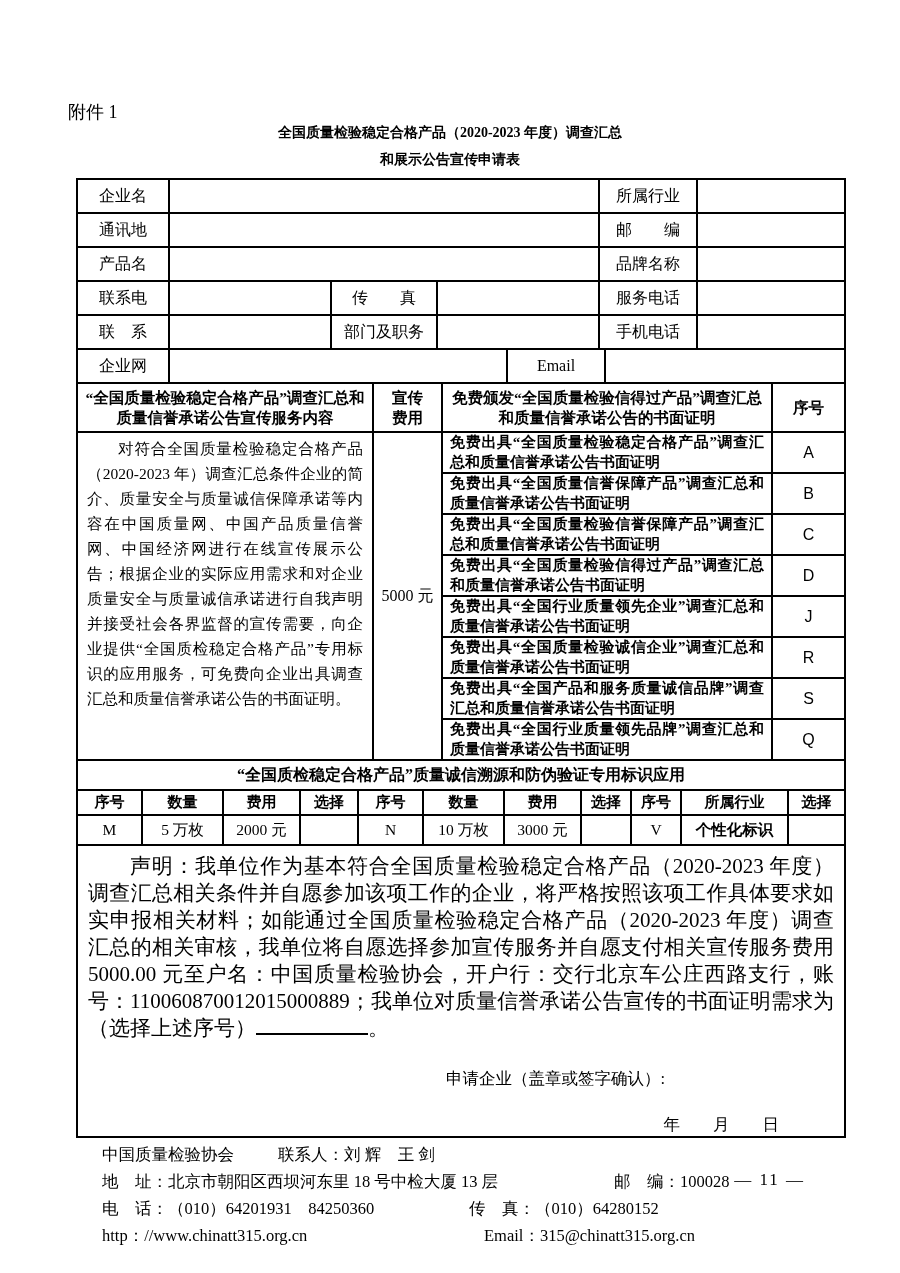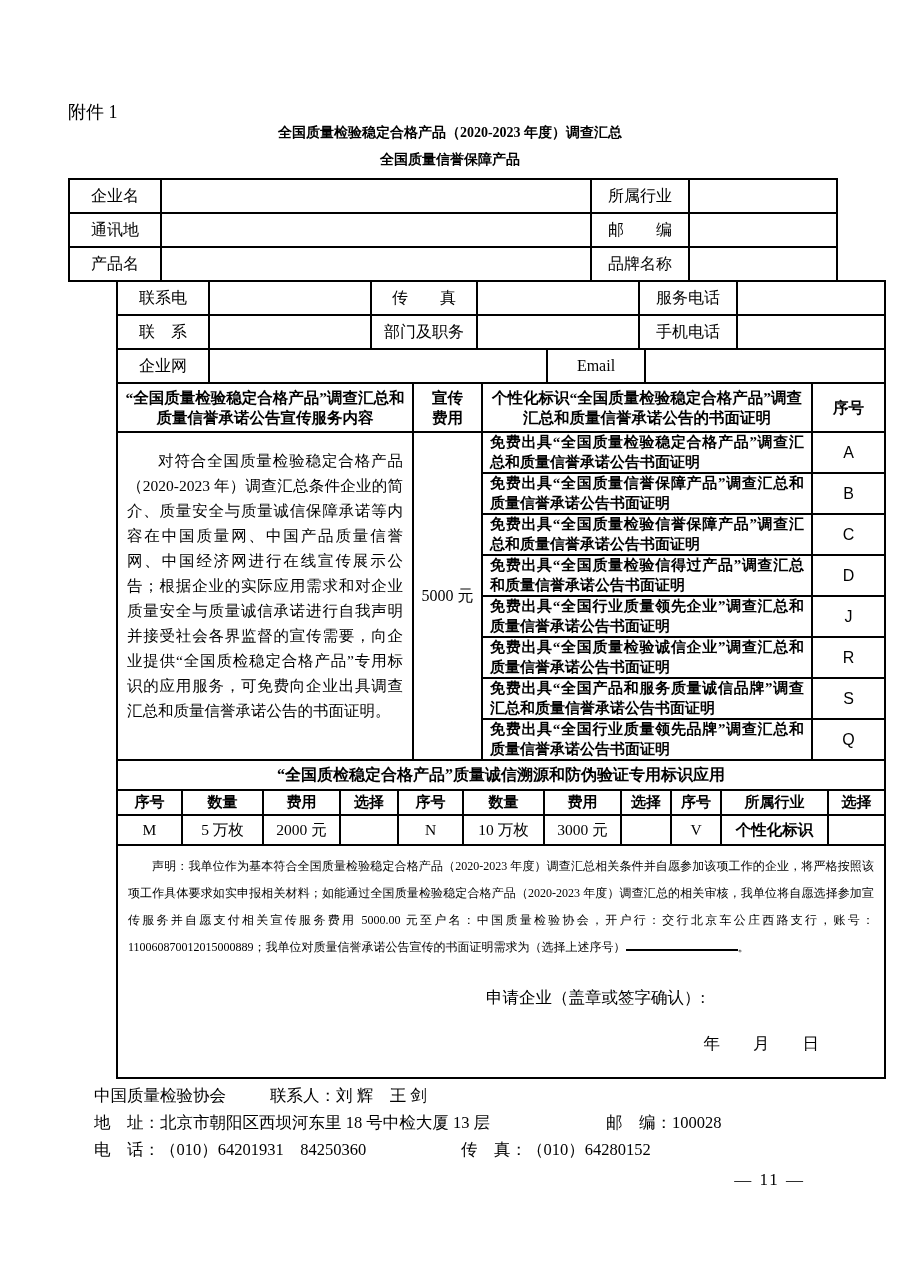--- a/index.html
+++ b/index.html
@@ -11,56 +11,56 @@
     color: #000;
   }
   .page { position: absolute; inset: 0; background: #fff; overflow: hidden; }
 
   .attachment { position: absolute; top: 100px; left: 68px; font-size: 18px; }
   .main-title {
     position: absolute; top: 119px; left: 0; width: 100%;
     text-align: center; font-weight: bold; font-size: 14px; line-height: 27px;
   }
 
-  .content { position: absolute; top: 178px; left: 68px; width: 768px; }
+  .content { position: absolute; top: 178px; left: 76px; width: 768px; }
 
   table { border-collapse: collapse; table-layout: fixed; width: 768px; }
-  .stack { margin-top: -2px; margin-left: 48px; }
+  .stack { margin-top: -2px; }
   td {
     border: 2px solid #000;
     font-size: 16px; text-align: center; vertical-align: middle;
     overflow: hidden; padding: 1px 4px;
   }
   .t-info tr { height: 34px; }
 
   
   .svc-hdr td { font-weight: bold; font-size: 15.5px; line-height: 20px; height: 49px; padding: 2px 6px; }
   .svc-row { height: 41px; }
   .desc-cell {
     text-align: justify; vertical-align: top;
-    font-size: 15.5px; line-height: 25px; padding: 15px 9px;
+    font-size: 15.5px; line-height: 25px; padding: 3px 9px;
   }
   .desc-cell p { text-indent: 2em; }
   .fee-cell { font-size: 16px; font-family: Liberation Serif, serif; }
   .item-text {
     text-align: justify; font-weight: bold;
     font-size: 15px; line-height: 19.5px; padding: 0 7px;
   }
   .item-code { font-family: "Liberation Sans", sans-serif; font-size: 16px; }
   .wrap-narrow { width: 36px; margin: 0 auto; }
 
   
   .marks-title td { font-weight: bold; font-size: 16px; height: 30px; }
   .marks-hdr td { font-weight: bold; font-size: 15px; height: 25px; padding: 1px 2px; }
   .marks-val td { font-size: 15.5px; height: 30px; padding: 1px 2px; }
   .marks-val .bold { font-weight: bold; }
 
   
   .decl-cell { height: 233px; vertical-align: top; text-align: left; padding: 7px 10px 0 10px; }
-  .decl-text { text-align: justify; text-indent: 2em; font-size: 12px; line-height: 27px; }
+  .decl-text { text-align: justify; text-indent: 2em; font-size: 21px; line-height: 27px; }
   .blank-line {
     display: inline-block; width: 112px; height: 14px;
     border-bottom: 2px solid #000; vertical-align: baseline;
   }
   .sig-line { margin-top: 26px; padding-left: 358px; font-size: 16.5px; }
   .date-line { margin-top: 24px; text-align: right; padding-right: 55px; font-size: 16.5px; }
 
   
   .footer { position: relative; margin-top: 6px; width: 768px; }
   .f-line { position: relative; height: 27px; font-size: 16.5px; }
@@ -75,21 +75,21 @@
 </style>
 </head>
 <body>
 
 <div class="page">
 
   <div class="attachment">附件 1</div>
 
   <div class="main-title">
     <div>全国质量检验稳定合格产品（2020-2023 年度）调查汇总</div>
-    <div>全国质量信誉保障产品</div>
+    <div>和展示公告宣传申请表</div>
   </div>
 
   <div class="content">
 
     <table class="t-info">
       <colgroup>
           <col style="width:92px">
           <col style="width:430px">
           <col style="width:98px">
           <col style="width:148px">
@@ -168,21 +168,21 @@
           <col style="width:69px">
           <col style="width:330px">
           <col style="width:73px">
         </colgroup>
       <tbody>
           <tr class="svc-hdr">
         <td>“全国质量检验稳定合格产品”调查汇总和质量信誉承诺公告宣传服务内容</td>
         <td>
               <div class="wrap-narrow">宣传费用</div>
             </td>
-        <td>个性化标识“全国质量检验稳定合格产品”调查汇总和质量信誉承诺公告的书面证明</td>
+        <td>免费颁发“全国质量检验信得过产品”调查汇总和质量信誉承诺公告的书面证明</td>
         <td>
               <div class="wrap-narrow">序号</div>
             </td>
       </tr>
       <tr class="svc-row">
         <td class="desc-cell" rowspan="8">
               <p>对符合全国质量检验稳定合格产品（2020-2023 年）调查汇总条件企业的简介、质量安全与质量诚信保障承诺等内容在中国质量网、中国产品质量信誉网、中国经济网进行在线宣传展示公告；根据企业的实际应用需求和对企业质量安全与质量诚信承诺进行自我声明并接受社会各界监督的宣传需要，向企业提供“全国质检稳定合格产品”专用标识的应用服务，可免费向企业出具调查汇总和质量信誉承诺公告的书面证明。</p>
             </td>
         <td class="fee-cell" rowspan="8">5000 元</td>
         <td class="item-text">免费出具“全国质量检验稳定合格产品”调查汇总和质量信誉承诺公告书面证明</td>
@@ -287,19 +287,23 @@
         <span class="pos-contact">联系人：刘 辉　王 剑</span>
       </div>
       <div class="f-line">
         <span class="f-a">地　址：北京市朝阳区西坝河东里 18 号中检大厦 13 层</span>
         <span class="pos-zip">邮　编：100028</span>
       </div>
       <div class="f-line">
         <span class="f-a">电　话：（010）64201931　84250360</span>
         <span class="pos-fax">传　真：（010）64280152</span>
       </div>
+      <div class="f-line">
+        <span class="f-a">http：//www.chinatt315.org.cn</span>
+        <span class="pos-email">Email：315@chinatt315.org.cn</span>
+      </div>
     </div>
 
   </div>
 
   <div class="page-number">— 11 —</div>
 
 </div>
 
 </body></html>

